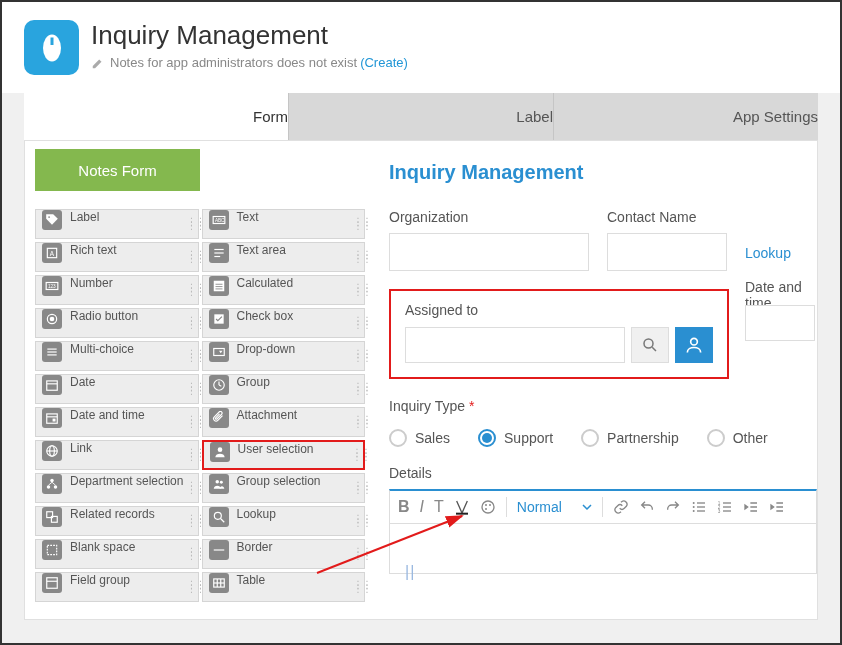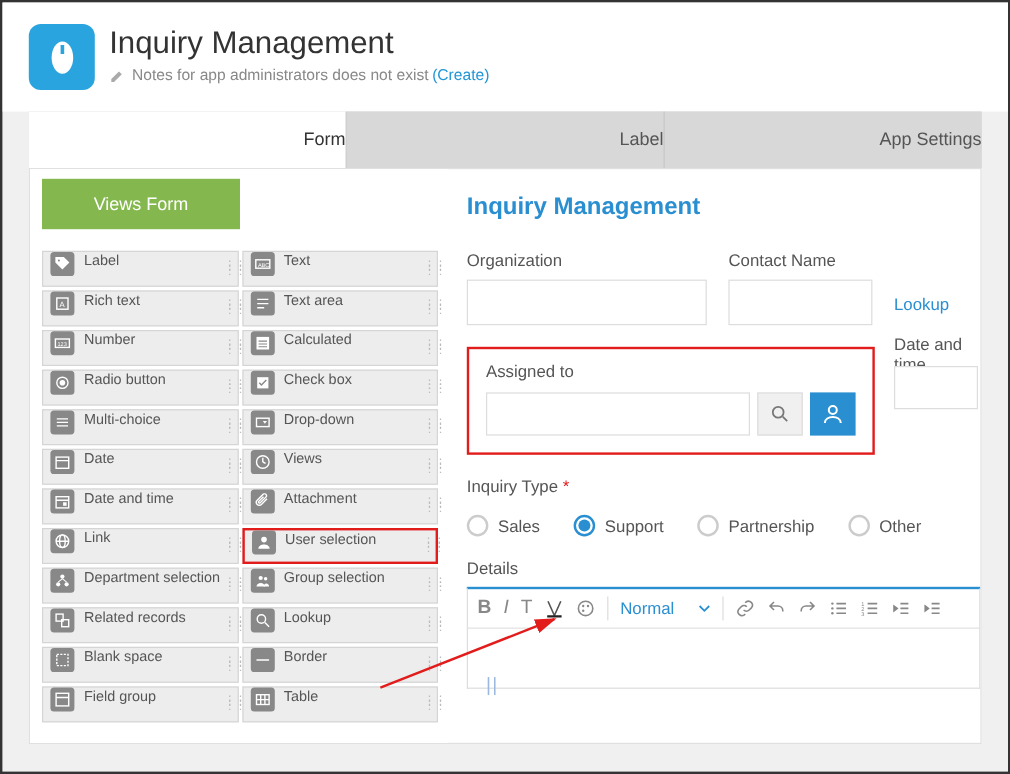--- a/index.html
+++ b/index.html
@@ -81,21 +81,21 @@
 </div>
 
 <div class="tabs">
   <div class="tab active">Form</div>
   <div class="tab">Label</div>
   <div class="tab">App Settings</div>
 </div>
 
 <div class="builder">
   <div class="left-panel">
-    <button class="save-btn">Views Form</button>
+    <button class="save-btn">Notes Form</button>
     <div class="field-grid" id="fgrid">
         <div class="field-item">
           <span class="ficon">
             <svg viewBox="0 0 24 24">
               <path d="M2 2h12l8 8-10 10-10-10z" fill="#fff"></path>
               <circle cx="7" cy="7" r="1.5" fill="#888"></circle>
             </svg>
           </span>
           <span>Label</span>
           <span class="grip">⋮⋮<br>⋮⋮</span>
@@ -205,21 +205,21 @@
           <span class="grip">⋮⋮<br>⋮⋮</span>
         </div>
         <div class="field-item">
           <span class="ficon">
             <svg viewBox="0 0 24 24">
               <circle cx="12" cy="12" r="9" fill="none" stroke="#fff" stroke-width="2"></circle>
               <line x1="12" y1="12" x2="12" y2="6" stroke="#fff" stroke-width="2"></line>
               <line x1="12" y1="12" x2="16" y2="14" stroke="#fff" stroke-width="2"></line>
             </svg>
           </span>
-          <span>Views</span>
+          <span>Group</span>
           <span class="grip">⋮⋮<br>⋮⋮</span>
         </div>
         <div class="field-item">
           <span class="ficon">
             <svg viewBox="0 0 24 24">
               <rect x="3" y="5" width="18" height="16" fill="none" stroke="#fff" stroke-width="2"></rect>
               <line x1="3" y1="10" x2="21" y2="10" stroke="#fff" stroke-width="2"></line>
               <rect x="13" y="13" width="5" height="5" fill="#fff"></rect>
             </svg>
           </span>

